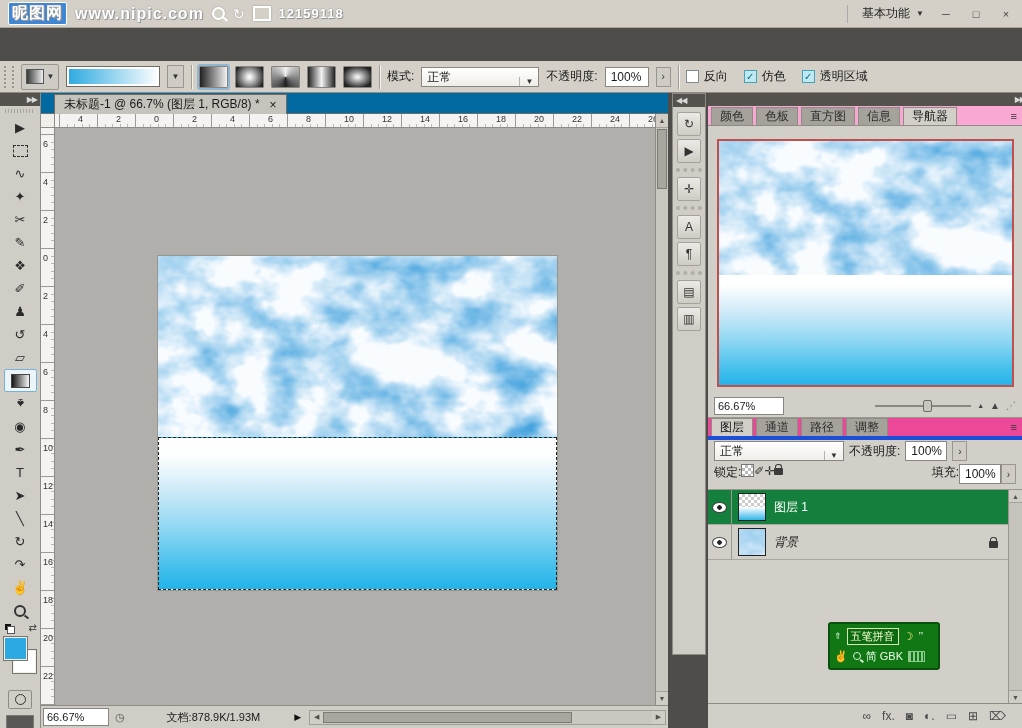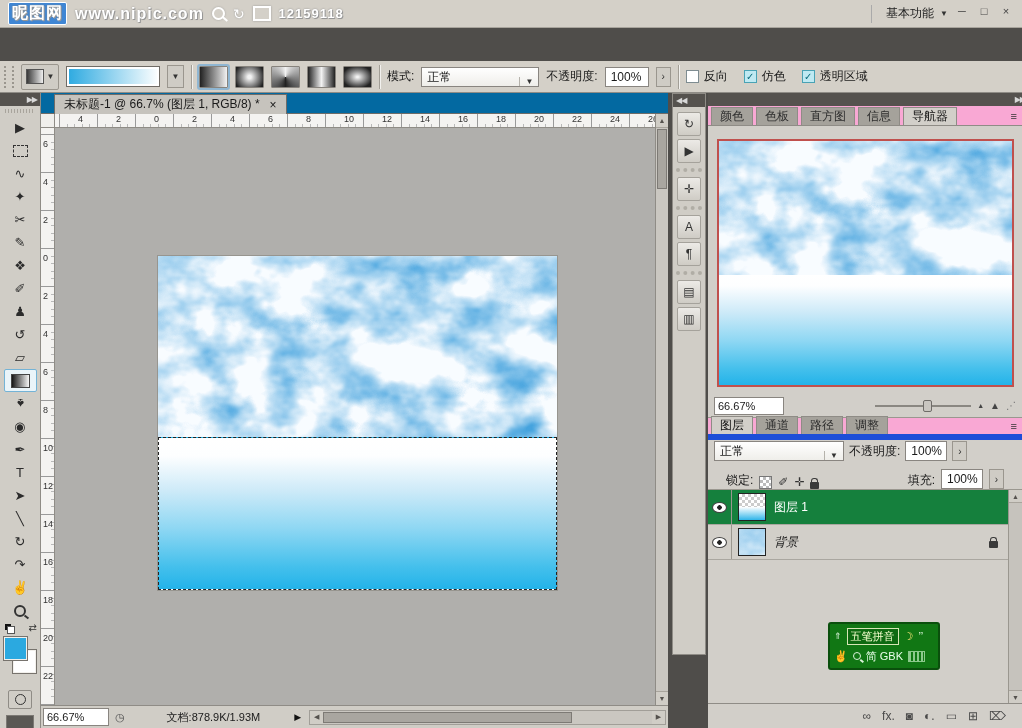--- a/index.html
+++ b/index.html
@@ -9,21 +9,21 @@
 
   
   .titlebar{position:absolute;left:0;top:0;width:1022px;height:28px;background:#d4d0c8;
             border-bottom:1px solid #a8a49c;display:flex;align-items:center;gap:8px;padding-left:8px;box-sizing:border-box}
   .wm{color:#fff;font-weight:bold;font-size:16px;text-shadow:0 0 2px #8a8a8a,1px 1px 0 #9a9a9a;letter-spacing:1px}
   .wm-badge{display:inline-block;background:#3f86d4;border:1px solid #fff;border-radius:2px;padding:0 3px;color:#fff}
   .tb-search{width:9px;height:9px;border:2px solid #fff;border-radius:50%;position:relative;box-shadow:0 0 2px #999}
   .tb-search::after{content:"";position:absolute;width:6px;height:2px;background:#fff;right:-5px;bottom:-2px;transform:rotate(40deg)}
   .tb-rot{color:#fff;text-shadow:0 0 2px #999;font-size:14px}
   .tb-box{width:14px;height:11px;border:2px solid #fff;box-shadow:0 0 2px #999}
-  .titlebar-right{margin-left:auto;display:flex;align-items:flex-start;gap:6px;padding-right:8px}
+  .titlebar-right{margin-left:auto;display:flex;align-items:center;gap:14px;padding-right:8px}
   .workspace{display:flex;gap:6px;align-items:center;color:#222;border-left:1px solid #aaa;padding-left:14px;height:18px}
   .wbtn{width:16px;text-align:center;color:#444;font-size:11px}
 
   
   .menubar{position:absolute;left:0;top:28px;width:1022px;height:32px;background:#d4d0c8;
            border-bottom:1px solid #96938d;display:flex;align-items:center;padding-left:6px;box-sizing:border-box}
   .menu-item{padding:4px 10px;color:#1a1a1a}
 
   
   .optionsbar{position:absolute;left:0;top:61px;width:1022px;height:32px;background:#d4d0c8;
@@ -139,26 +139,26 @@
   .nav-row{position:absolute;left:0;top:301px;width:314px;height:24px;display:flex;align-items:center;gap:6px;
            padding:0 6px;box-sizing:border-box;border-bottom:1px solid #9a978f}
   .nav-zoom{width:62px;height:16px;background:#fff;border:1px solid #898580;padding:0 3px;line-height:16px;font-size:11px}
   .tri-s{font-size:7px;color:#444}
   .tri-m{font-size:10px;color:#444}
   .nav-slider{position:relative;flex:1;max-width:96px;height:12px;margin-left:auto}
   .nav-slider::before{content:"";position:absolute;left:0;right:0;top:5px;height:2px;background:#8a8781}
   .nav-thumb{position:absolute;left:48px;top:0;width:9px;height:12px;background:#c9c6c0;border:1px solid #6f6c68;border-radius:2px;box-sizing:border-box}
   .grip-corner{font-size:10px;color:#777}
 
-  .ltab-row{position:absolute;left:0;top:325px;width:314px;height:22px;background:#f9a8d4;border-bottom:6px solid #1d4ed8;
+  .ltab-row{position:absolute;left:0;top:325px;width:314px;height:22px;background:#ec4899;border-bottom:4px solid #1d4ed8;
             display:flex;align-items:flex-end;box-sizing:border-box}
   .blend-row{position:absolute;left:0;top:345px;width:314px;height:26px;display:flex;align-items:center;gap:5px;
              padding:0 6px;box-sizing:border-box}
-  .lock-row{position:absolute;left:0;top:371px;width:314px;height:26px;display:flex;align-items:flex-end;gap:6px;
-            padding:0 18px;box-sizing:border-box;border-bottom:1px solid #9a978f}
+  .lock-row{position:absolute;left:0;top:371px;width:314px;height:26px;display:flex;align-items:flex-start;
+            padding:0 6px;box-sizing:border-box;border-bottom:1px solid #9a978f}
   .ic-checker{width:11px;height:11px;border:1px solid #777;
               background-image:linear-gradient(45deg,#bbb 25%,transparent 25%,transparent 75%,#bbb 75%),
                                linear-gradient(45deg,#bbb 25%,#fff 25%,#fff 75%,#bbb 75%);
               background-size:6px 6px;background-position:0 0,3px 3px}
   .lk-glyph{font-size:12px;color:#333}
   .mini-lock{position:relative;width:9px;height:7px;background:#3a3a3a;margin-top:4px;border-radius:1px}
   .mini-lock::before{content:"";position:absolute;left:1px;top:-4px;width:5px;height:4px;border:1px solid #3a3a3a;
                      border-bottom:none;border-radius:3px 3px 0 0}
   .layer-rows{position:absolute;left:0;top:397px;width:300px}
   .layer-row{height:34px;display:flex;align-items:center;border-bottom:1px solid #aaa7a0;background:#d2cfc9}

